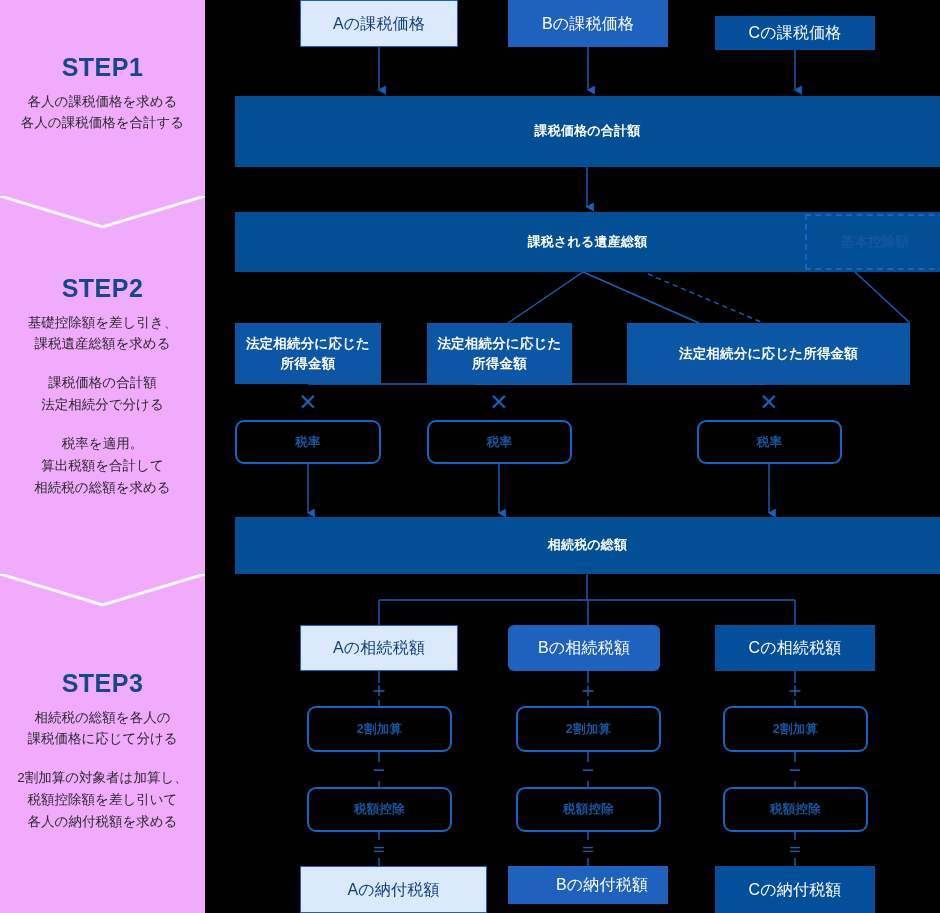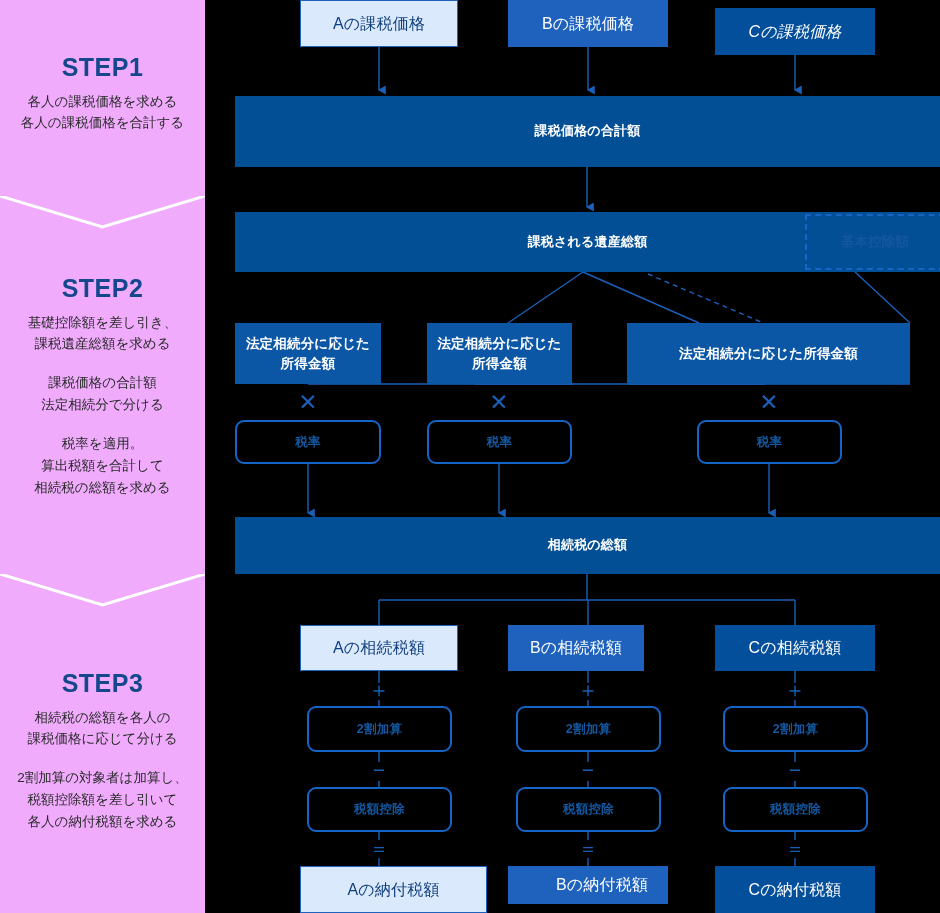--- a/index.html
+++ b/index.html
@@ -255,21 +255,21 @@
         <line x1="590" y1="858" x2="590" y2="866"></line>
       </g>
     </svg>
 
     <div class="box light" style="left:95px; top:0px; width:158px; height:47px;">
       <span>Aの課税価格</span>
     </div>
     <div class="box mid" style="left:303px; top:0px; width:160px; height:47px;">
       <span>Bの課税価格</span>
     </div>
-    <div class="box dark" style="left:510px; top:8px; width:160px; height:47px;font-style:italic;">
+    <div class="box dark" style="left:510px; top:16px; width:160px; height:34px;">
       <span>Cの課税価格</span>
     </div>
 
     <div class="box bar" style="left:30px; top:96px; width:705px; height:71px;">
       <span>課税価格の合計額</span>
     </div>
 
     <div class="box bar" style="left:30px; top:212px; width:705px; height:60px;">
       <span>課税される遺産総額</span>
     </div>
@@ -302,21 +302,21 @@
       <span>税率</span>
     </div>
 
     <div class="box bar" style="left:30px; top:517px; width:705px; height:57px;">
       <span>相続税の総額</span>
     </div>
 
     <div class="box light" style="left:95px; top:625px; width:158px; height:46px;">
       <span>Aの相続税額</span>
     </div>
-    <div class="box mid" style="left:303px; top:625px; width:136px; height:46px;">
+    <div class="box mid" style="left:303px; top:625px; width:152px; height:46px;border-radius:6px;">
       <span>Bの相続税額</span>
     </div>
     <div class="box dark" style="left:510px; top:625px; width:160px; height:46px;">
       <span>Cの相続税額</span>
     </div>
 
     <div class="op plus" style="left:156px; top:678px; width:36px; height:22px;">＋</div>
     <div class="op plus" style="left:365px; top:678px; width:36px; height:22px;">＋</div>
     <div class="op plus" style="left:572px; top:678px; width:36px; height:22px;">＋</div>
 

